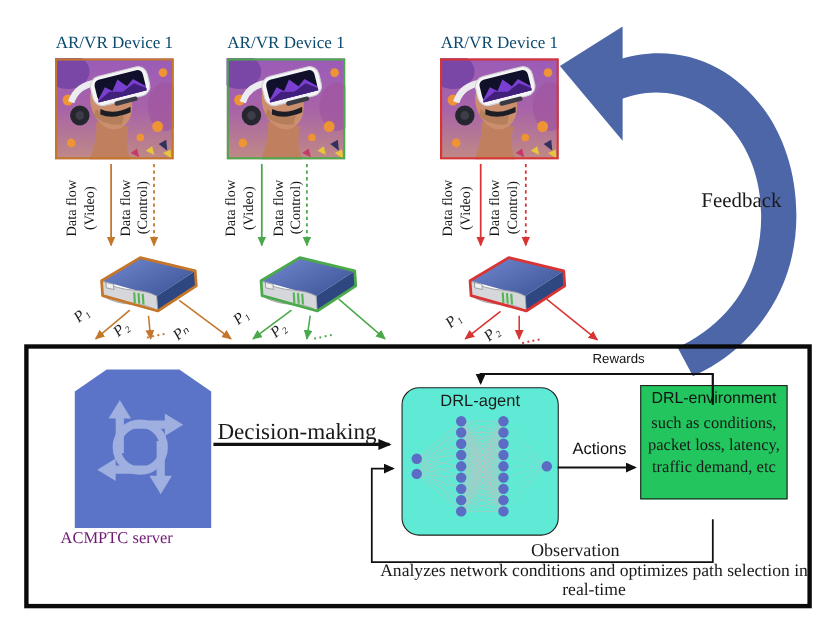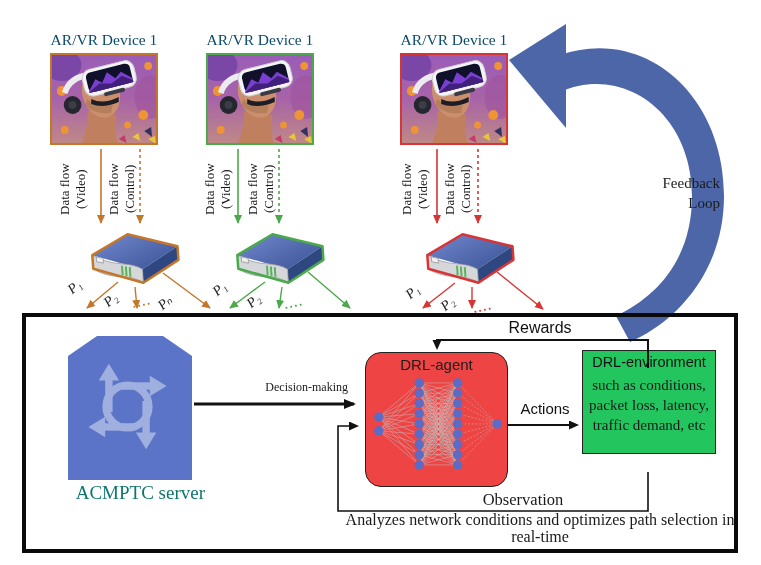--- a/index.html
+++ b/index.html
@@ -1,50 +1,50 @@
 <!DOCTYPE html>
 <html><head>
 <meta charset="utf-8">
 <style>
   html,body{margin:0;padding:0;background:#fff;}
   #stage{position:relative;width:761px;height:565px;background:#fff;overflow:hidden;
          font-family:"Liberation Serif",serif;color:#1a1a1a;}
   #fb-svg{position:absolute;left:0;top:0;z-index:0;pointer-events:none;}
   #frame{position:absolute;left:22px;top:313px;width:716px;height:240px;
          border:4px solid #0a0a0a;box-sizing:border-box;background:transparent;z-index:1;}
-  #agent{position:absolute;left:365px;top:352px;width:143px;height:135px;background:#ef4444;
+  #agent{position:absolute;left:365px;top:352px;width:143px;height:135px;background:#5eead4;
          border:1.5px solid #222;border-radius:16px;z-index:2;box-sizing:border-box;}
   #agent-title{position:absolute;left:0;top:3px;width:100%;text-align:center;
          font:15px "Liberation Sans",sans-serif;color:#1c1c1c;}
   #nn-svg{position:absolute;left:0;top:0;width:100%;height:100%;}
   #env{position:absolute;left:582px;top:350px;width:134px;height:104px;background:#22c55e;
          border:1.3px solid #222;z-index:2;box-sizing:border-box;}
   #env-title{position:absolute;left:0;top:3px;width:100%;text-align:center;
          font:14.5px "Liberation Sans",sans-serif;color:#111;}
   .env-line{position:absolute;left:0;width:100%;text-align:center;font-size:15px;line-height:20px;}
   #wires{position:absolute;left:0;top:0;z-index:3;pointer-events:none;}
   .lbl{position:absolute;z-index:4;}
   .dev-label{width:112px;top:31px;text-align:center;font-size:15.5px;color:#0c4a6e;}
   .vtext{position:absolute;z-index:4;top:147px;height:84px;width:16px;
          writing-mode:vertical-rl;transform:rotate(180deg);text-align:center;
          font-size:13px;line-height:15px;color:#151515;}
   .plabel{position:absolute;z-index:4;font:italic 14px "Liberation Serif","DejaVu Sans",serif;
          color:#222;transform:rotate(-40deg);}
   .pdots{position:absolute;z-index:4;font:700 12px "Liberation Sans",sans-serif;
          letter-spacing:1.5px;transform:rotate(-12deg);}
   .sans{font-family:"Liberation Sans",sans-serif;}
-  #rewards{left:494px;top:319px;width:92px;text-align:center;font-size:16px;color:#111;}
+  #rewards{left:494px;top:319px;width:92px;text-align:right;font-size:12px;color:#111;}
   #actions{left:512px;top:400px;width:66px;text-align:center;font-size:15px;color:#111;}
-  #decision1{left:192px;top:380px;width:156px;text-align:right;font-size:12px;}
+  #decision1{left:192px;top:380px;width:156px;text-align:center;font-size:21px;}
   #decision2{left:192px;top:407px;width:156px;text-align:center;font-size:17px;}
   #observation{left:464px;top:490px;width:118px;text-align:center;font-size:16.5px;}
   #caption1{left:340px;top:511px;width:400px;text-align:center;font-size:16px;}
   #caption2{left:340px;top:528px;width:400px;text-align:center;font-size:16px;}
-  #server-label{left:55px;top:482px;width:150px;text-align:right;font-size:19px;color:#0f766e;}
-  #feedback-label{left:628px;top:173px;width:92px;text-align:right;font-size:15px;line-height:20px;}
+  #server-label{left:55px;top:482px;width:150px;text-align:left;font-size:15px;color:#701a75;}
+  #feedback-label{left:628px;top:173px;width:92px;text-align:center;font-size:19px;line-height:20px;}
 </style>
 </head>
 <body>
 
 <div id="stage">
 
   <svg id="fb-svg" width="761" height="565" viewBox="0 0 761 565">
     <path d="M560,55 C645,26 724,95 724,196 C724,275 672,324 630,342 L616,316 C656,297 692,260 692,196 C692,112 622,64 560,92 Z" fill="#4c66a8"></path>
     <polygon points="509,60 566,24 566,128" fill="#4c66a8"></polygon>
   </svg>
@@ -337,21 +337,20 @@
   <div class="plabel" style="left:158px;top:294px">Pₙ</div>
   <div class="plabel" style="left:213px;top:281px">P₁</div>
   <div class="plabel" style="left:247px;top:293px">P₂</div>
   <div class="pdots" style="left:284px;top:296px;color:#4aa94a">....</div>
   <div class="plabel" style="left:406px;top:284px">P₁</div>
   <div class="plabel" style="left:441px;top:296px">P₂</div>
   <div class="pdots" style="left:473px;top:300px;color:#d93434">....</div>
 
   <div class="lbl" id="feedback-label">
     <div>Feedback</div>
-    <div>Loop</div>
   </div>
 
   <div class="lbl sans" id="rewards">Rewards</div>
   <div class="lbl" id="decision1">Decision-making</div>
   <div class="lbl sans" id="actions">Actions</div>
   <div class="lbl" id="observation">Observation</div>
   <div class="lbl" id="server-label">ACMPTC server</div>
   <div class="lbl" id="caption2">real-time</div>
   <div class="lbl" id="caption1">Analyzes network conditions and optimizes path selection in</div>
 </div>

